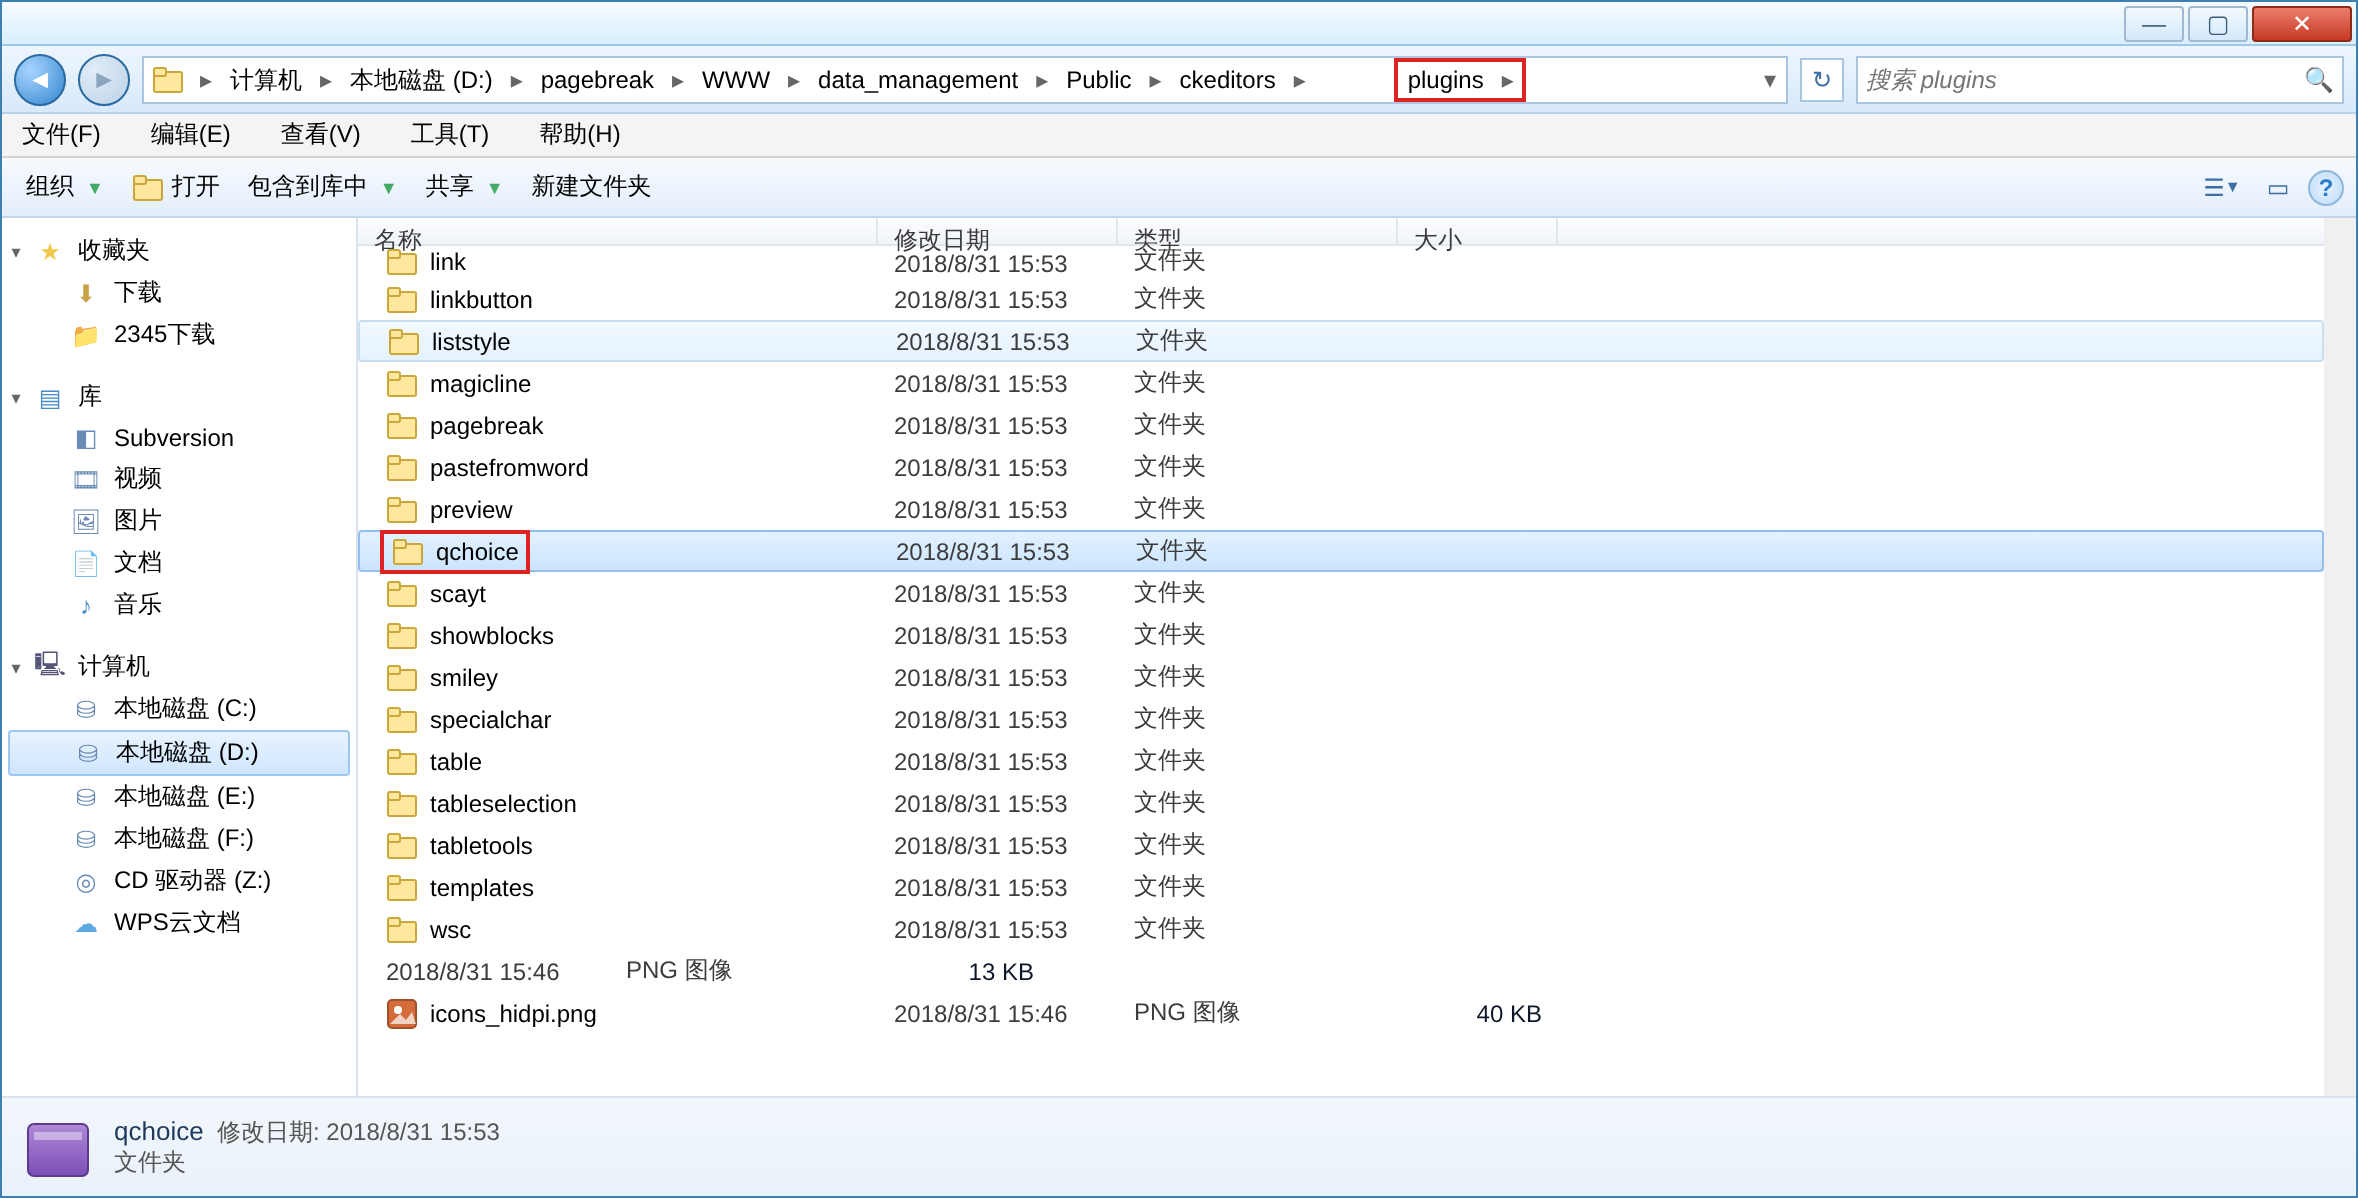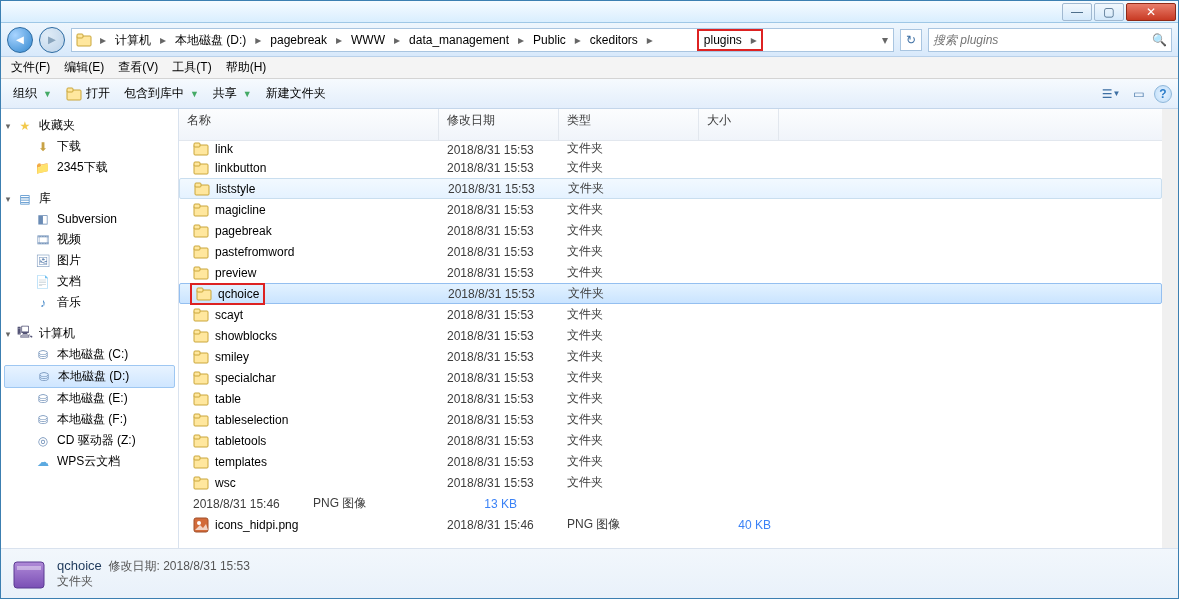--- a/index.html
+++ b/index.html
@@ -19,53 +19,53 @@
   .bc-seg{ display:flex; align-items:center; height:100%; }
   .bc-txt{ padding:0 5px; line-height:22px; cursor:default; }
   .bc-arrow{ width:14px; height:22px; display:flex; align-items:center; justify-content:center; color:#666; }
   .red-hl{ border:2px solid #d22;margin-left:40px; }
   .bc-dd{ width:16px; display:flex; align-items:center; justify-content:center; color:#666; }
   .bc-ref{ width:22px; height:22px; border:1px solid #a9c5e0; background:#fff; display:flex; align-items:center; justify-content:center; color:#3d6fa3; }
   .search{ width:244px; height:24px; border:1px solid #a9c5e0; background:#fff; display:flex; align-items:center; padding:0 4px; }
   .search input{ flex:1; border:none; outline:none; font-style:italic; color:#777; }
   .search .si{ color:#3d6fa3; }
   
-  .menubar{ height:22px; background:#f4f4f4; border-bottom:1px solid #d4d4d4; display:flex; align-items:center; padding:0 4px; gap:2px; }
+  .menubar{ height:22px; background:#f4f4f4; border-bottom:1px solid #d4d4d4; display:flex; align-items:center; padding:0 4px; gap:13px; }
   .menu-item{ padding:2px 6px; cursor:default; }
   
   .toolbar{ height:30px; background:linear-gradient(#f6fafe,#e3eefb); border-bottom:1px solid #c4d6ea; display:flex; align-items:center; padding:0 6px; gap:2px; }
   .tb-item{ display:flex; align-items:center; gap:4px; padding:3px 6px; border-radius:2px; cursor:default; }
   .tb-dd{ color:#4a6; font-size:9px; margin-left:2px; }
   .tb-spacer{ flex:1; }
   .tb-right{ display:flex; align-items:center; gap:2px; }
   .tb-rbtn{ width:26px; height:22px; display:flex; align-items:center; justify-content:center; border:1px solid transparent; border-radius:2px; color:#3d6fa3; }
   
   .body{ flex:1; display:flex; overflow:hidden; background:#fff; }
   .sidebar{ width:178px; border-right:1px solid #d9e2ee; background:#fff; padding:4px 0; overflow:auto; }
   .sb-group{ padding:4px 6px 2px 16px; display:flex; align-items:center; gap:6px; font-weight:normal; }
   .sb-group .exp{ position:absolute; margin-left:-14px; color:#666; font-size:9px; width:10px; text-align:center; }
   .sb-group-row{ position:relative; }
   .sb-item{ padding:2px 6px 2px 34px; display:flex; align-items:center; gap:6px; cursor:default; }
   .sb-item.sel{ background:linear-gradient(#e8f3ff,#cfe6ff); border:1px solid #9ec7f2; border-radius:2px; margin:0 3px; padding-left:31px; }
   .sb-sep{ height:8px; }
   .ico{ width:16px; height:16px; display:inline-flex; align-items:center; justify-content:center; }
   
   .list{ flex:1; display:flex; flex-direction:column; overflow:hidden; }
-  .cols{ height:32px; display:flex; border-bottom:1px solid #e2e7ee; background:linear-gradient(#fcfdfe,#f0f4fa); }
+  .cols{ height:14px; display:flex; border-bottom:1px solid #e2e7ee; background:linear-gradient(#fcfdfe,#f0f4fa); }
   .col{ padding:3px 8px; border-right:1px solid #e2e7ee; color:#3a3a3a; cursor:default; }
   .col.name{ width:260px; } .col.date{ width:120px; } .col.type{ width:140px; } .col.size{ width:80px; text-align:left; }
   .rows{ flex:1; overflow:auto; }
   .row{ height:21px; display:flex; align-items:center; padding-left:6px; }
   .row.sel{ background:linear-gradient(#e3f2ff,#cae4ff); border:1px solid #94bff0; border-radius:2px; }
   .row.hov{ background:linear-gradient(#f2f9ff,#e5f2ff); border:1px solid #c9deef; border-radius:2px; }
   .row .c{ padding:0 8px; overflow:hidden; white-space:nowrap; text-overflow:ellipsis; }
   .row .c.name{ width:254px; display:flex; align-items:center; gap:6px; }
   .row .c.date{ width:120px; color:#3c3c3c; }
   .row .c.type{ width:140px; color:#3c3c3c; }
-  .row .c.size{ width:80px; text-align:right; color:#3b82f6; }
+  .row .c.size{ width:80px; text-align:right; color:#0f172a; }
   
   .status{ height:50px; border-top:1px solid #d9e2ee; background:linear-gradient(#f2f7fc,#e9f1fa); display:flex; align-items:center; padding:4px 10px; gap:10px; }
   .status .big-ico{ width:36px; height:36px; }
   .status .st-lines{ line-height:15px; }
   .status .st-name{ color:#1e395b; font-size:13px; }
   .status .st-sub{ color:#555; }
   
   .folder-svg rect{ fill:#ffe79e; stroke:#caa63b; }
   .scroll-right{ width:16px; background:#f0f0f0; }
 </style>

